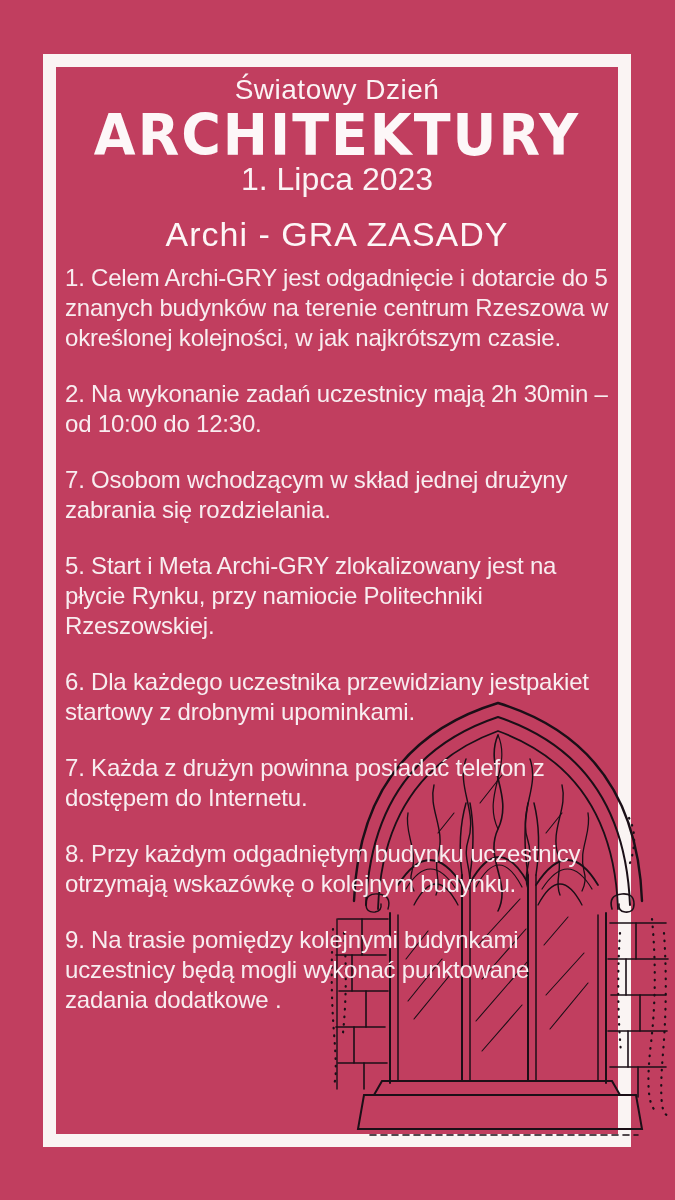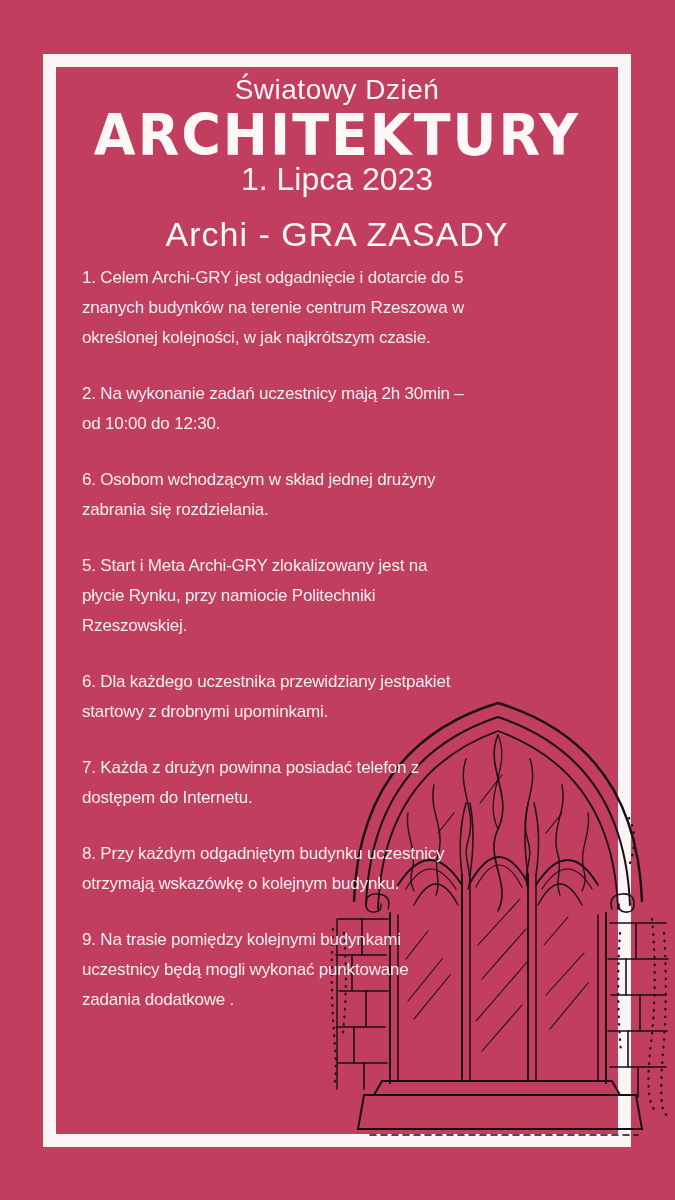--- a/index.html
+++ b/index.html
@@ -62,22 +62,22 @@
     margin: 21px 0 10px 0;
     text-align: center;
     font-size: 34px;
     line-height: 38px;
     font-weight: normal;
     letter-spacing: 1px;
     color: #fdf6f7;
   }
   .rules { padding: 0 4px 0 9px; }
   .rules p {
-    margin: 0 0 26px 17px;
-    font-size: 17px;
+    margin: 0 0 26px 0;
+    font-size: 24px;
     line-height: 30px;
     letter-spacing: -0.2px;
     white-space: pre-line;
     color: #f8edf0;
   }
   .rules p:last-child { margin-bottom: 0; }
 </style>
 </head>
 <body>
 
@@ -194,21 +194,21 @@
     </header>
 
     <h2 class="rules-heading">Archi - GRA ZASADY</h2>
 
     <div class="rules">
       <p>1. Celem Archi-GRY jest odgadnięcie i dotarcie do 5
 znanych budynków na terenie centrum Rzeszowa w
 określonej kolejności, w jak najkrótszym czasie.</p>
       <p>2. Na wykonanie zadań uczestnicy mają 2h 30min –
 od 10:00 do 12:30.</p>
-      <p>6. Osobom wchodzącym w skład jednej drużyny
+      <p>7. Osobom wchodzącym w skład jednej drużyny
 zabrania się rozdzielania.</p>
       <p>5. Start i Meta Archi-GRY zlokalizowany jest na
 płycie Rynku, przy namiocie Politechniki
 Rzeszowskiej.</p>
       <p>6. Dla każdego uczestnika przewidziany jestpakiet
 startowy z drobnymi upominkami.</p>
       <p>7. Każda z drużyn powinna posiadać telefon z
 dostępem do Internetu.</p>
       <p>8. Przy każdym odgadniętym budynku uczestnicy
 otrzymają wskazówkę o kolejnym budynku.</p>

